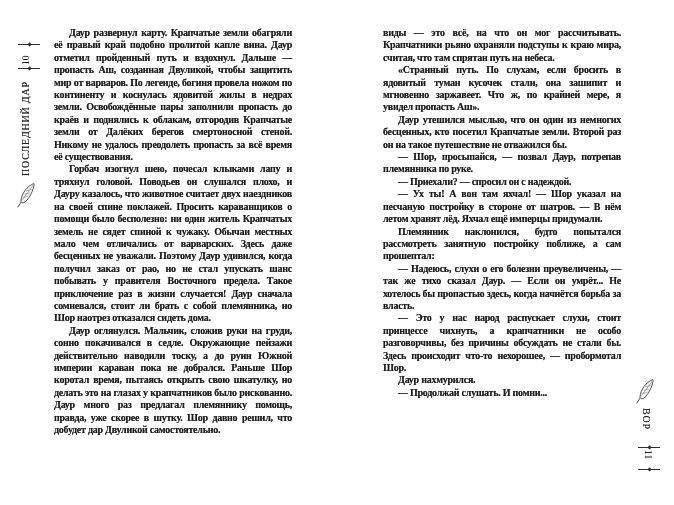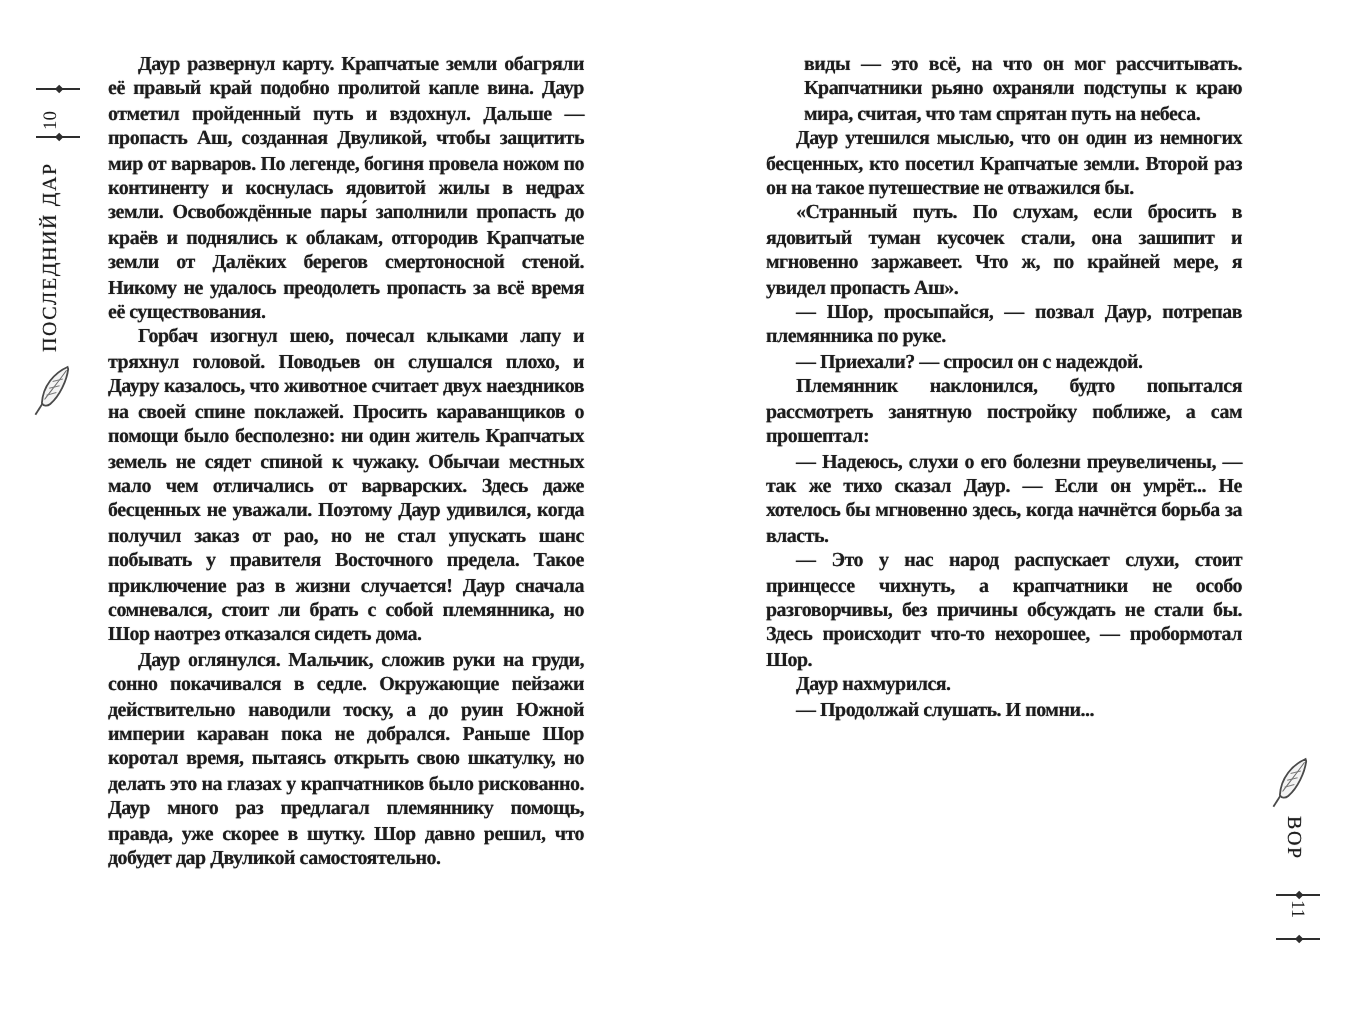--- a/index.html
+++ b/index.html
@@ -28,21 +28,21 @@
     letter-spacing: -0.25px;
     text-align: justify;
     hyphens: auto;
     -webkit-hyphens: auto;
     text-shadow: 0 0 0.4px rgba(25,25,25,0.65);
     font-weight: bold;
   }
   .page-left  { left: 54px; }
   .page-right { left: 383px; }
   .page p { margin: 0; text-indent: 15px; }
-  .page p.noindent { text-indent: 0; margin-left: 19px; }
+  .page p.noindent { text-indent: 0; }
 
   
   .vup {
     writing-mode: vertical-rl;
     transform: rotate(180deg);
   }
   .vdown {
     writing-mode: vertical-rl;
   }
   .running-title {
@@ -104,26 +104,27 @@
   </div>
 
   <main class="page page-left">
     <p>Даур развернул карту. Крапчатые земли обагряли её правый край подобно пролитой капле вина. Даур отметил пройденный путь и вздохнул. Дальше — пропасть Аш, созданная Двуликой, чтобы защитить мир от варваров. По легенде, богиня провела ножом по континенту и коснулась ядовитой жилы в недрах земли. Освобождённые пары́ заполнили пропасть до краёв и поднялись к облакам, отгородив Крапчатые земли от Далёких берегов смертоносной стеной. Никому не удалось преодолеть пропасть за всё время её существования.</p>
     <p>Горбач изогнул шею, почесал клыками лапу и тряхнул головой. Поводьев он слушался плохо, и Дауру казалось, что животное считает двух наездников на своей спине поклажей. Просить караванщиков о помощи было бесполезно: ни один житель Крапчатых земель не сядет спиной к чужаку. Обычаи местных мало чем отличались от варварских. Здесь даже бесценных не уважали. Поэтому Даур удивился, когда получил заказ от рао, но не стал упускать шанс побывать у правителя Восточного предела. Такое приключение раз в жизни случается! Даур сначала сомневался, стоит ли брать с собой племянника, но Шор наотрез отказался сидеть дома.</p>
     <p>Даур оглянулся. Мальчик, сложив руки на груди, сонно покачивался в седле. Окружающие пейзажи действительно наводили тоску, а до руин Южной империи караван пока не добрался. Раньше Шор коротал время, пытаясь открыть свою шкатулку, но делать это на глазах у крапчатников было рискованно. Даур много раз предлагал племяннику помощь, правда, уже скорее в шутку. Шор давно решил, что добудет дар Двуликой самостоятельно.</p>
   </main>
 
   <main class="page page-right">
     <p class="noindent">виды — это всё, на что он мог рассчитывать. Крапчатники рьяно охраняли подступы к краю мира, считая, что там спрятан путь на небеса.</p>
+    <p>«Странный путь. По слухам, если бросить в ядовитый туман кусочек стали, она зашипит и мгновенно заржавеет. Что ж, по крайней мере, я увидел пропасть Аш».</p>
     <p>Даур утешился мыслью, что он один из немногих бесценных, кто посетил Крапчатые земли. Второй раз он на такое путешествие не отважился бы.</p>
-    <p>«Странный путь. По слухам, если бросить в ядовитый туман кусочек стали, она зашипит и мгновенно заржавеет. Что ж, по крайней мере, я увидел пропасть Аш».</p>
     <p>— Шор, просыпайся, — позвал Даур, потрепав племянника по руке.</p>
     <p>— Приехали? — спросил он с надеждой.</p>
+    <p>— Ух ты! А вон там яхчал! — Шор указал на песчаную постройку в стороне от шатров. — В нём летом хранят лёд. Яхчал ещё имперцы придумали.</p>
     <p>Племянник наклонился, будто попытался рассмотреть занятную постройку поближе, а сам прошептал:</p>
-    <p>— Надеюсь, слухи о его болезни преувеличены, — так же тихо сказал Даур. — Если он умрёт... Не хотелось бы мгновенно здесь, когда начнётся борьба за власть.</p>
+    <p>— Надеюсь, слухи о его болезни преувеличены, — так же тихо сказал Даур. — Если он умрёт... Не хотелось бы пропастью здесь, когда начнётся борьба за власть.</p>
     <p>— Это у нас народ распускает слухи, стоит принцессе чихнуть, а крапчатники не особо разговорчивы, без причины обсуждать не стали бы. Здесь происходит что-то нехорошее, — пробормотал Шор.</p>
     <p>Даур нахмурился.</p>
     <p>— Продолжай слушать. И помни...</p>
   </main>
 
   <div class="feather tilt" style="left:634px; top:377px;">
     <svg width="24" height="30" viewBox="0 0 24 30" xmlns="http://www.w3.org/2000/svg">
       <path d="M16.5 1.5 C10.5 5.5, 6 13, 7 21.5 C8 22.8, 9.8 22.8, 11.2 21.2 C15.2 16.5, 17.3 8, 17 2.5 Z" fill="#f3f3f3" stroke="#4a4a4a" stroke-width="0.9"></path>
       <path d="M7.3 21.8 L4.8 27.8" stroke="#4a4a4a" stroke-width="0.9" fill="none"></path>
       <path d="M8 19.5 C10.5 14.5, 13.8 8.5, 16.3 3.2" stroke="#6b6b6b" stroke-width="0.5" fill="none"></path>

